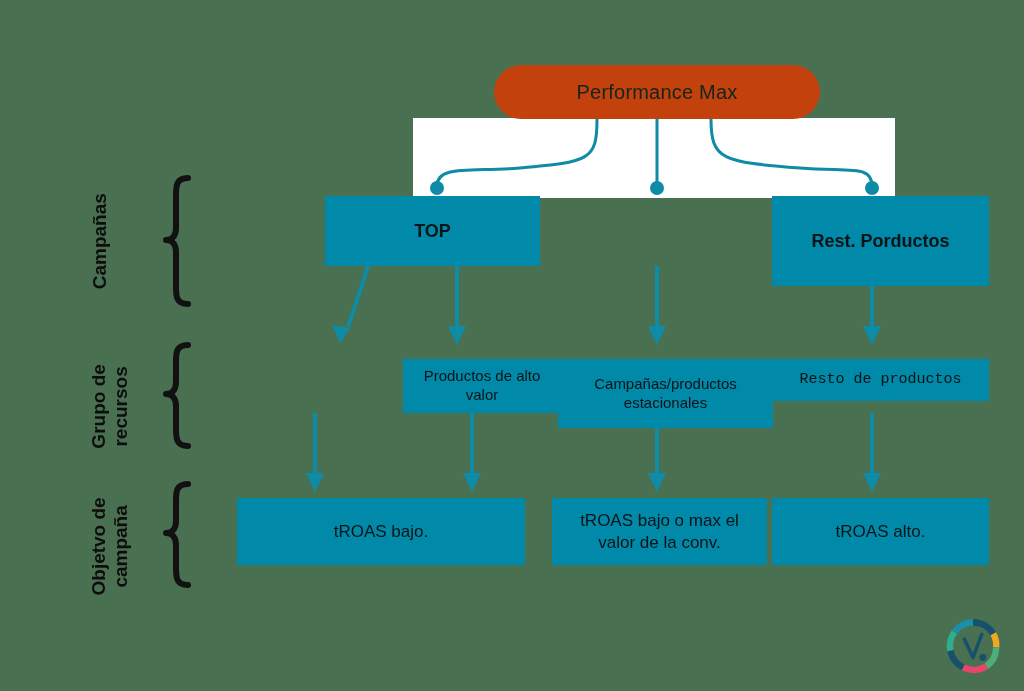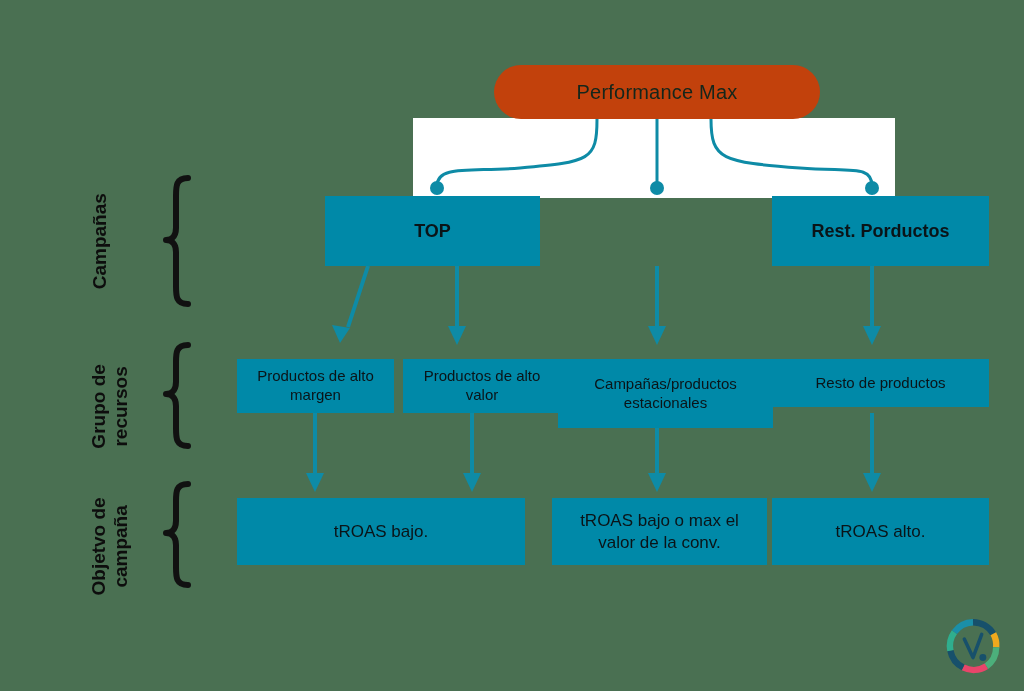--- a/index.html
+++ b/index.html
@@ -172,34 +172,31 @@
 
   <div class="row-label" style="left:20px; top:384px; width:180px;">Grupo de
 recursos</div>
 
   <div class="row-label" style="left:20px; top:524px; width:180px;">Objetvo de
 campaña</div>
 
   <div class="node campaign" style="left:325px; top:196px; width:215px; height:70px;">
     <span>TOP</span>
   </div>
-  <div class="node campaign" style="left:772px; top:196px; width:217px; height:70px;">
+  <div class="node campaign" style="left:772px; top:196px; width:217px; height:90px;">
     <span>Rest. Porductos</span>
   </div>
 
-  <div class="node resource" style="left:237px; top:359px; width:157px; height:54px;">
-    <span>Productos de alto margen</span>
-  </div>
   <div class="node resource" style="left:403px; top:359px; width:158px; height:54px;">
     <span>Productos de alto valor</span>
   </div>
   <div class="node resource" style="left:552px; top:359px; width:215px; height:69px;margin-left:6px;">
     <span>Campañas/productos estacionales</span>
   </div>
-  <div class="node resource" style="left:772px; top:359px; width:217px; height:48px;">
+  <div class="node resource" style="left:772px; top:359px; width:217px; height:42px;font-family:Liberation Mono, monospace;">
     <span>Resto de productos</span>
   </div>
 
   <div class="node objective" style="left:237px; top:498px; width:288px; height:67px;">
     <span>tROAS bajo.</span>
   </div>
   <div class="node objective" style="left:552px; top:498px; width:215px; height:67px;">
     <span>tROAS bajo o max el valor de la conv.</span>
   </div>
   <div class="node objective" style="left:772px; top:498px; width:217px; height:67px;">

